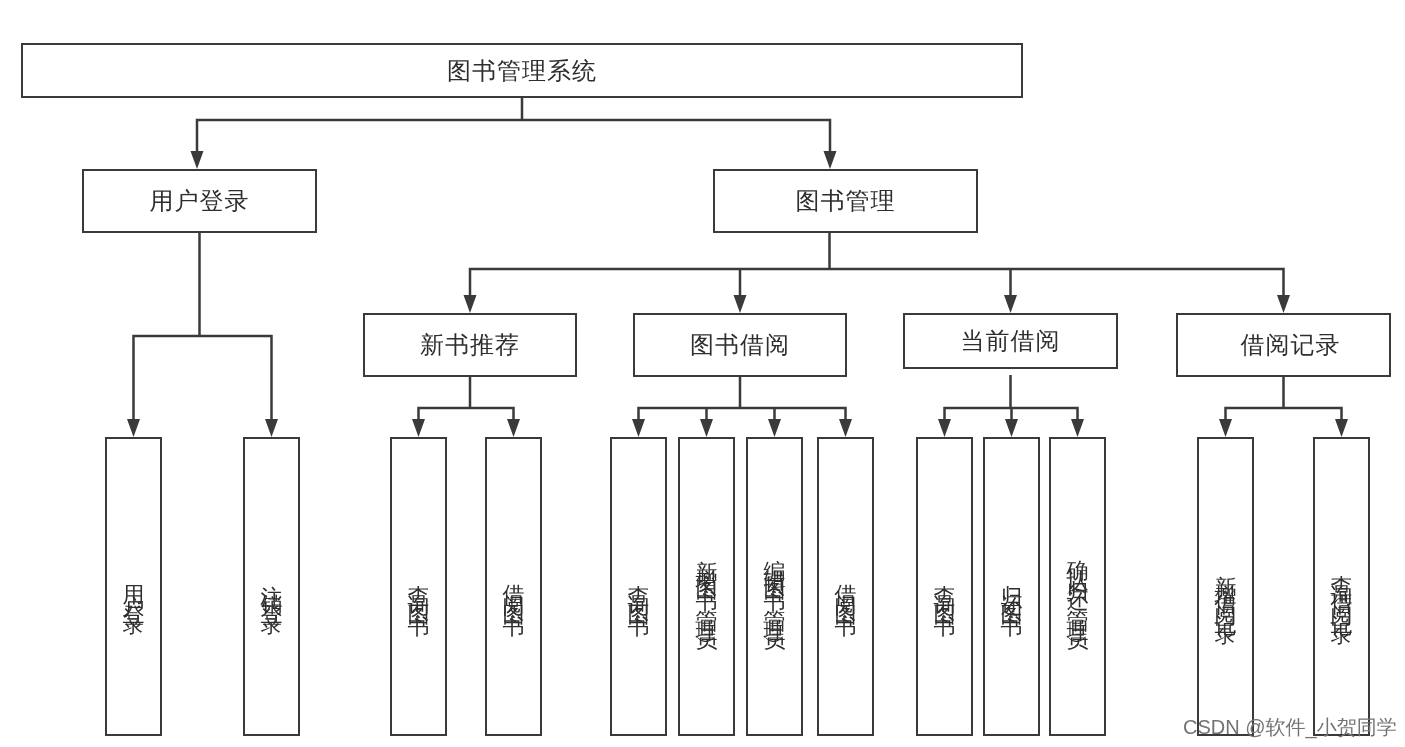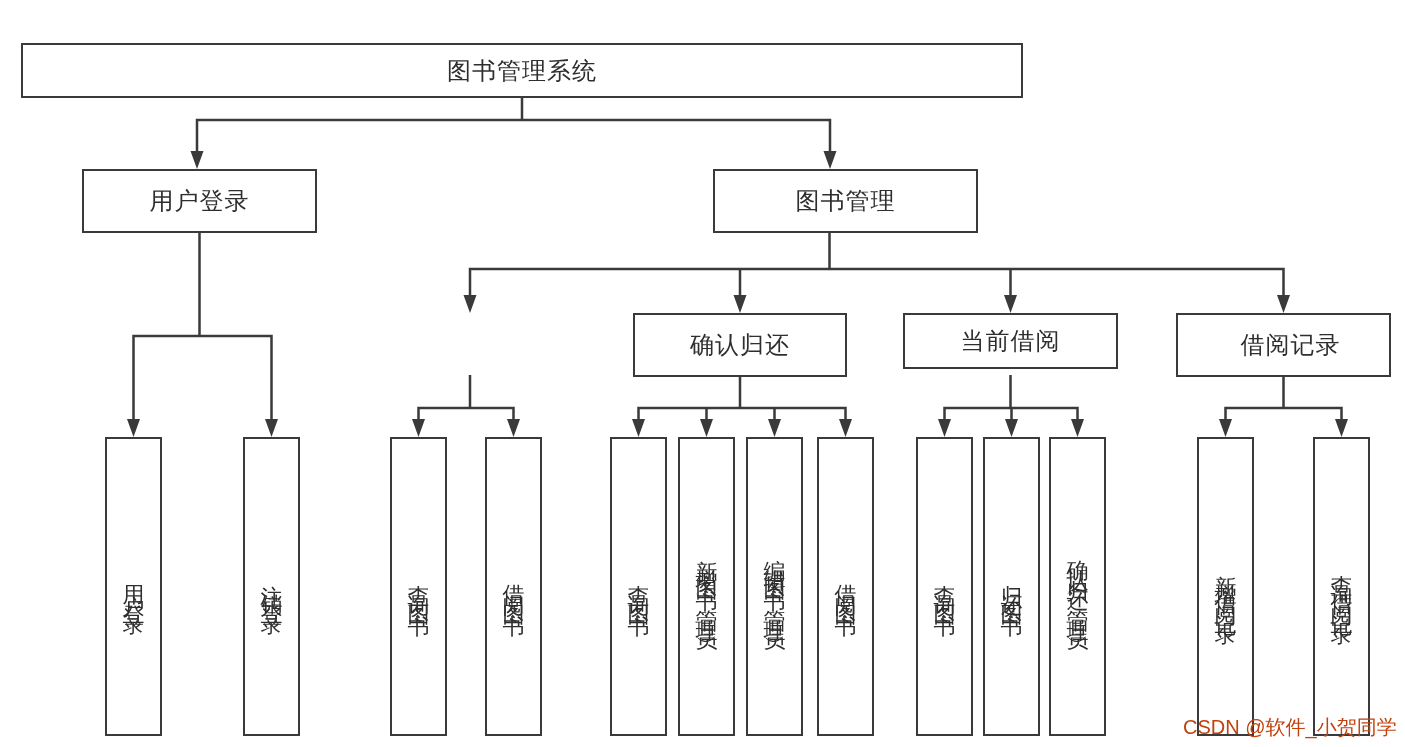--- a/index.html
+++ b/index.html
@@ -35,21 +35,21 @@
     font-size: 22px;
     writing-mode: vertical-rl;
     letter-spacing: 10px;
     line-height: 1;
   }
   .watermark {
     position: absolute;
     left: 1183px;
     top: 714px;
     font-size: 20px;
-    color: #c2410c;
+    color: #737373;
     white-space: nowrap;
     z-index: 5;
   }
 </style>
 </head>
 <body>
 
 <div class="canvas">
 
   <svg class="connectors" viewBox="0 0 1405 747" xmlns="http://www.w3.org/2000/svg">
@@ -83,21 +83,22 @@
                M1071 419 L1084 419 L1077.5 437 Z M1219 419 L1232 419 L1225.5 437 Z
                M1335 419 L1348 419 L1341.5 437 Z"></path>
     </g>
   </svg>
 
   <div class="node h-node" style="left:21px; top:13px; width:1002px; height:55px;margin-top:30px;">图书管理系统</div>
 
   <div class="node h-node" style="left:82px; top:169px; width:235px; height:64px;">用户登录</div>
   <div class="node h-node" style="left:713px; top:169px; width:265px; height:64px;">图书管理</div>
 
-  <div class="node h-node" style="left:633px; top:313px; width:214px; height:64px;">确认归还</div>
+  <div class="node h-node" style="left:363px; top:313px; width:214px; height:64px;">新书推荐</div>
+  <div class="node h-node" style="left:633px; top:313px; width:214px; height:64px;">图书借阅</div>
   <div class="node h-node" style="left:903px; top:313px; width:215px; height:56px;">当前借阅</div>
   <div class="node h-node" style="left:1176px; top:313px; width:215px; height:64px;padding-left:14px;">借阅记录</div>
 
   <div class="node v-node" style="left:105px; top:437px; width:57px; height:299px;">用户登录</div>
   <div class="node v-node" style="left:243px; top:437px; width:57px; height:299px;">注销登录</div>
   <div class="node v-node" style="left:390px; top:437px; width:57px; height:299px;">查询图书</div>
   <div class="node v-node" style="left:485px; top:437px; width:57px; height:299px;">借阅图书</div>
   <div class="node v-node" style="left:610px; top:437px; width:57px; height:299px;">查询图书</div>
   <div class="node v-node" style="left:678px; top:437px; width:57px; height:299px;">新增图书（管理员）</div>
   <div class="node v-node" style="left:746px; top:437px; width:57px; height:299px;">编辑图书（管理员）</div>

